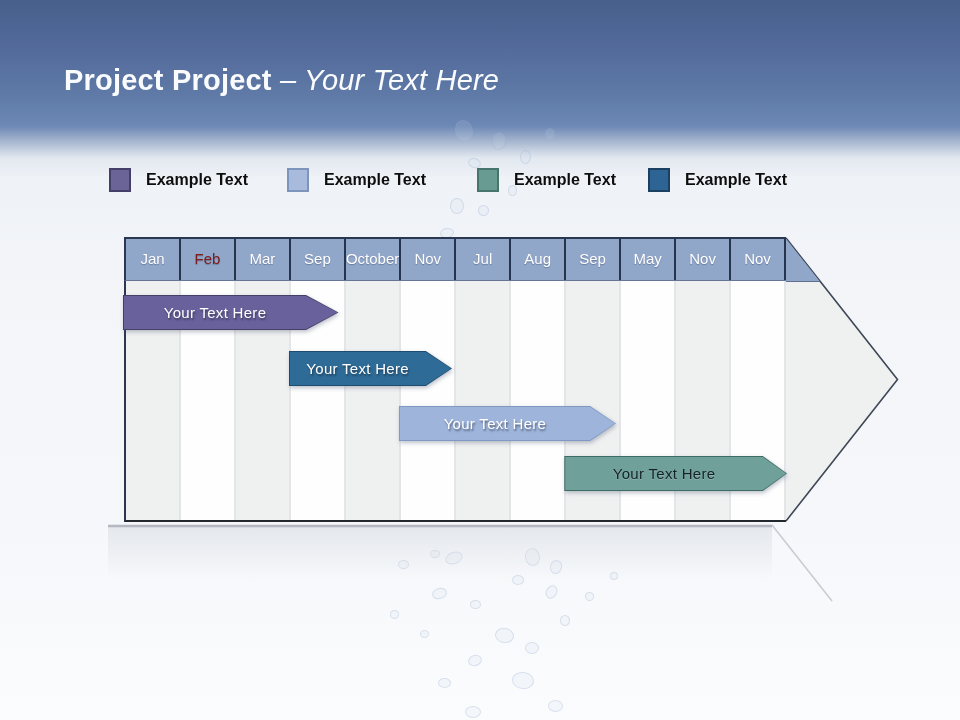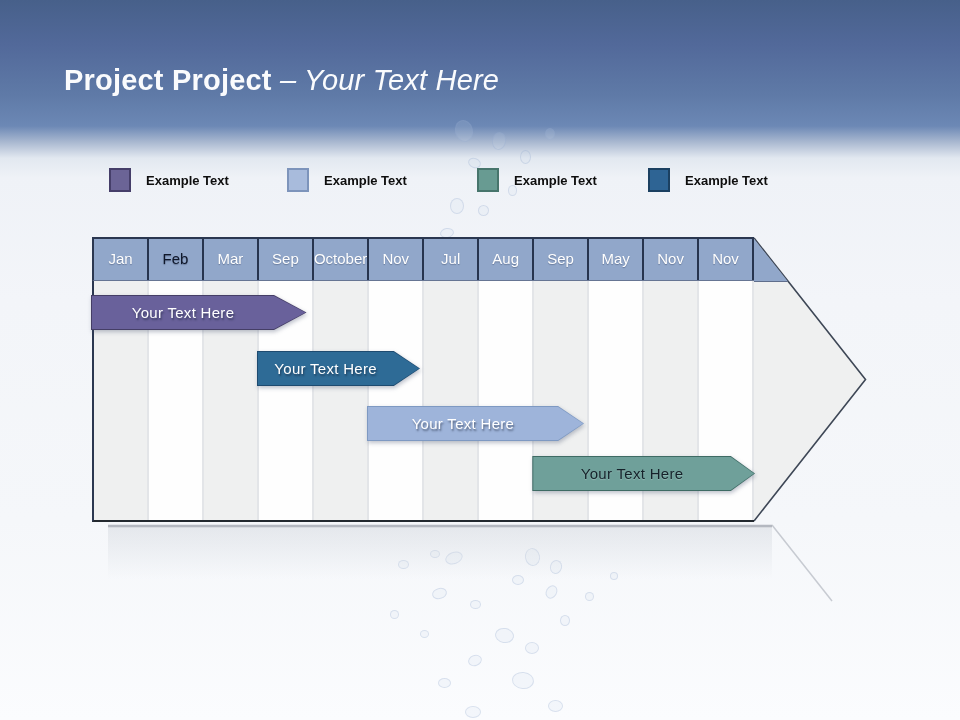--- a/index.html
+++ b/index.html
@@ -12,23 +12,23 @@
       #F5F7FA 520px,#FBFCFE 720px);
   }
   
   .title{position:absolute;left:64px;top:60px;margin:0;font-size:29px;line-height:40px;
          color:#FAFBFD;font-weight:400;letter-spacing:.2px;white-space:nowrap;}
   .title .t-bold{font-weight:700;}
   .title .t-light{font-weight:400;font-style:italic;}
   
   .legend-item{position:absolute;top:167px;display:flex;align-items:center;height:26px;}
   .legend-swatch{width:22px;height:24px;border:2px solid #000;box-sizing:border-box;flex:0 0 auto;}
-  .legend-label{margin-left:15px;font-size:13px;font-weight:700;color:#0E0E0E;white-space:nowrap;}
+  .legend-label{margin-left:15px;font-size:16px;font-weight:700;color:#0E0E0E;white-space:nowrap;}
   
-  .timeline{position:absolute;left:92px;top:237px;width:776px;height:285px;}
+  .timeline{position:absolute;left:124px;top:237px;width:776px;height:285px;}
   .thead{position:absolute;left:0;top:0;width:662px;height:44px;display:flex;
          box-sizing:border-box;border-top:2px solid #2B3750;border-left:2px solid #2B3750;
          border-bottom:1px solid #667593;}
   .month-cell{flex:1 1 0;box-sizing:border-box;border-right:2px solid #27344E;
               color:#fff;font-size:15px;text-align:center;line-height:40px;
               text-shadow:0 1px 1px rgba(30,40,70,.35);}
   .tbody{position:absolute;left:0;top:44px;width:662px;height:241px;display:flex;
          box-sizing:border-box;border-left:2px solid #2B3750;border-bottom:2px solid #23292F;}
   .body-col{flex:1 1 0;box-sizing:border-box;border-right:2px solid #E3E5E8;background:#FEFEFE;}
   .body-col.alt{background:#EFF0F0;}
@@ -109,21 +109,21 @@
     </div>
 
   <div class="timeline">
     <svg class="arrow-tip" width="114" height="285" viewBox="0 0 114 285">
       <path id="arrowOutline" d="M0,1 L111.5,142.5 L0,284" fill="#EFF0F0" stroke="#3E4756" stroke-width="1.6"></path>
       <path id="arrowHeaderPiece" d="M0,1.8 L33.5,44 L0,44 Z" fill="#91A7CA"></path>
       <line x1="0" y1="44.5" x2="33.5" y2="44.5" stroke="#5F6E8C" stroke-width="1"></line>
     </svg>
     <div class="thead" id="monthRow" style="background: rgb(145, 167, 202);">
         <div class="month-cell" style="color: rgb(255, 255, 255);">Jan</div>
-        <div class="month-cell" style="color: #0f172a;">Feb</div>
+        <div class="month-cell" style="color: #7f1d1d;">Feb</div>
         <div class="month-cell" style="color: rgb(255, 255, 255);">Mar</div>
         <div class="month-cell" style="color: rgb(255, 255, 255);">Sep</div>
         <div class="month-cell" style="color: rgb(255, 255, 255);">October</div>
         <div class="month-cell" style="color: rgb(255, 255, 255);">Nov</div>
         <div class="month-cell" style="color: rgb(255, 255, 255);">Jul</div>
         <div class="month-cell" style="color: rgb(255, 255, 255);">Aug</div>
         <div class="month-cell" style="color: rgb(255, 255, 255);">Sep</div>
         <div class="month-cell" style="color: rgb(255, 255, 255);">May</div>
         <div class="month-cell" style="color: rgb(255, 255, 255);">Nov</div>
         <div class="month-cell" style="color: rgb(255, 255, 255);">Nov</div>

